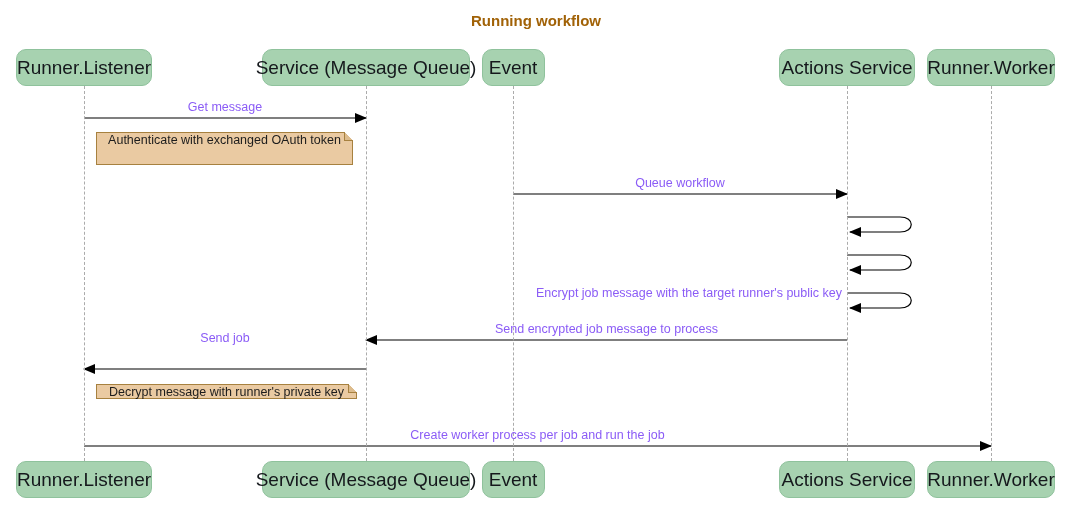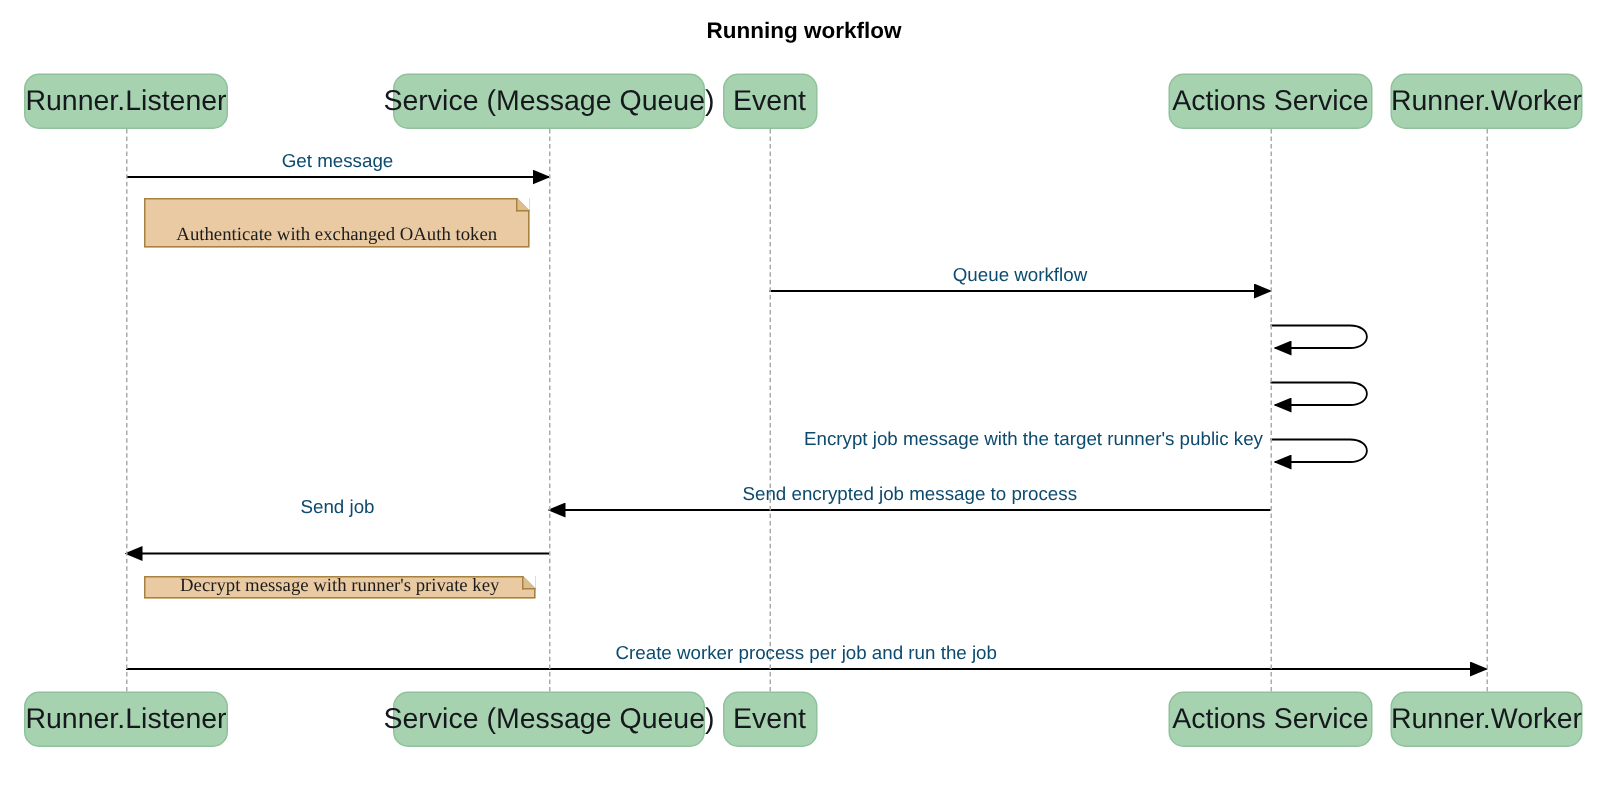--- a/index.html
+++ b/index.html
@@ -1,31 +1,31 @@
 <!DOCTYPE html>
 <html style="--actor-fill: #A7D2B0; --actor-border: #8FC29C; --note-fill: #EACAA2; --note-border: #A7813F; --lifeline: #ABABAB;"><head>
 <meta charset="utf-8">
 <style>
   html,body{margin:0;padding:0;background:#ffffff;}
   body{width:1072px;height:523px;font-family:"Liberation Sans",sans-serif;}
   .stage{position:relative;width:1072px;height:523px;background:#fff;overflow:hidden;}
   .title{position:absolute;top:12px;left:0;width:100%;text-align:center;
-         font-size:15px;font-weight:bold;color:#000000;}
+         font-size:15px;font-weight:bold;color:#a16207;}
   .actor{position:absolute;display:flex;align-items:center;justify-content:center;
          background:var(--actor-fill);border:1px solid var(--actor-border);
          border-radius:10px;font-size:19px;color:#15181c;box-sizing:border-box;
          white-space:nowrap;}
   .lifeline{position:absolute;width:0;border-left:1px dashed var(--lifeline);}
   svg.layer{position:absolute;left:0;top:0;width:1072px;height:523px;pointer-events:none;}
-  .msg-label{position:absolute;font-size:12.5px;color:#0c4a6e;white-space:nowrap;line-height:15px;}
+  .msg-label{position:absolute;font-size:12.5px;color:#8b5cf6;white-space:nowrap;line-height:15px;}
   .msg-label.center{transform:translate(-50%,-100%);}
   .msg-label.rightalign{transform:translate(-100%,-50%);}
   .note{position:absolute;background:var(--note-fill);border:1px solid var(--note-border);
-        display:flex;align-items:flex-end;justify-content:center;font-size:12.5px;color:#1c1c1c;
-        box-sizing:border-box;white-space:nowrap;font-family:Liberation Serif, serif;}
+        display:flex;align-items:flex-start;justify-content:center;font-size:12.5px;color:#1c1c1c;
+        box-sizing:border-box;white-space:nowrap;}
   .note .fold{position:absolute;top:-1px;right:-1px;width:9px;height:9px;
         background:linear-gradient(225deg,#ffffff 0%,#ffffff 50%,#ddbc8d 50%,#ddbc8d 100%);
         border-left:1px solid var(--note-border);border-bottom:1px solid var(--note-border);
         box-sizing:border-box;}
   .note .note-text{position:relative;}
 </style>
 </head>
 <body>
 
 <div class="stage" id="stage">

